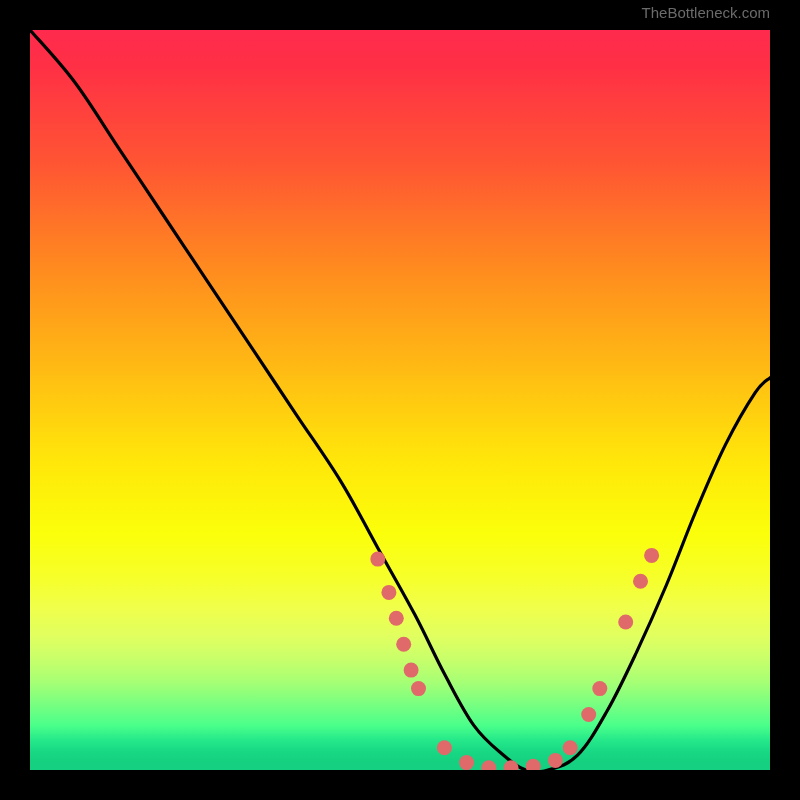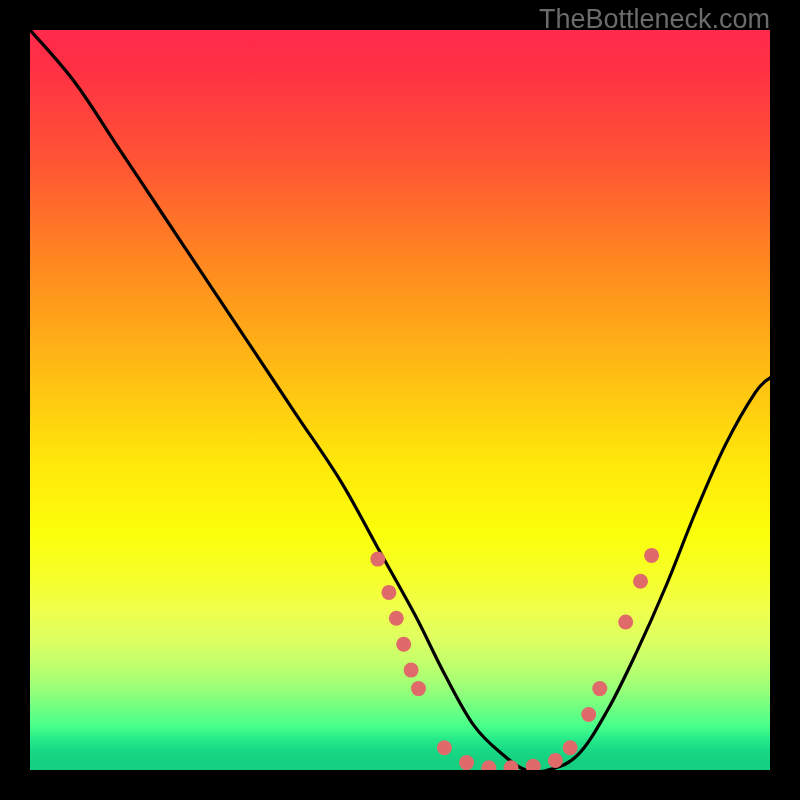--- a/index.html
+++ b/index.html
@@ -52,21 +52,21 @@
       #18d884 97.5%,
       #14d080 99%,
       #14d080 100%
     );
   }
   .watermark {
     position: absolute;
     top: 4px;
     right: 30px;
     color: #6b6b6b;
-    font-size: 27px;
+    font-size: 15px;
     font-weight: 500;
     letter-spacing: 0px;
   }
   svg.curve {
     position: absolute;
     left: 0;
     top: 0;
     width: 100%;
     height: 100%;
   }

